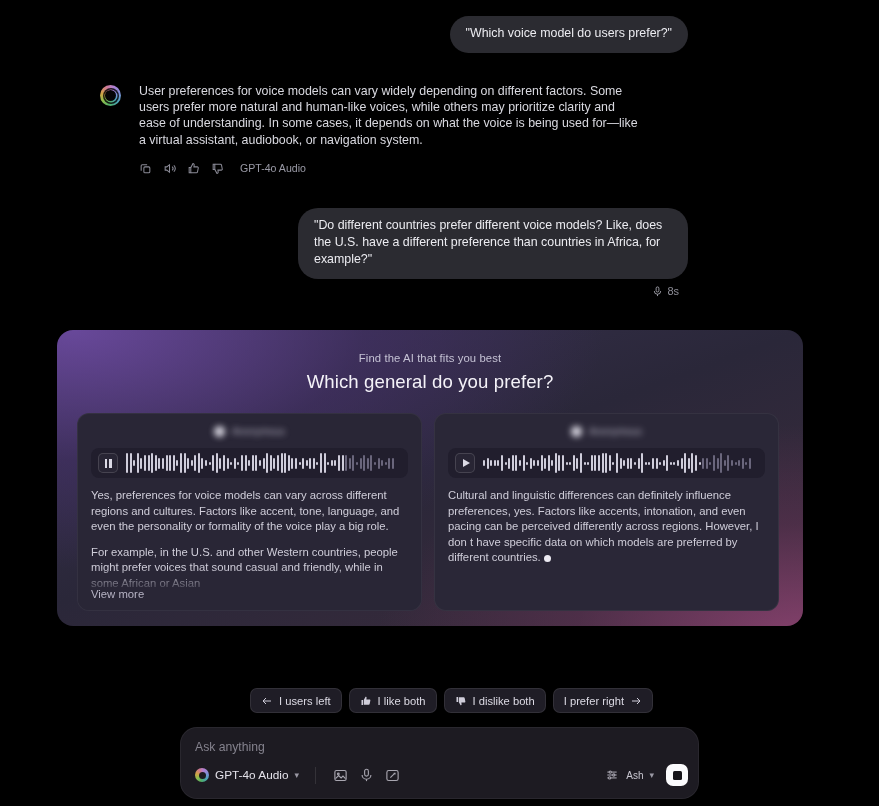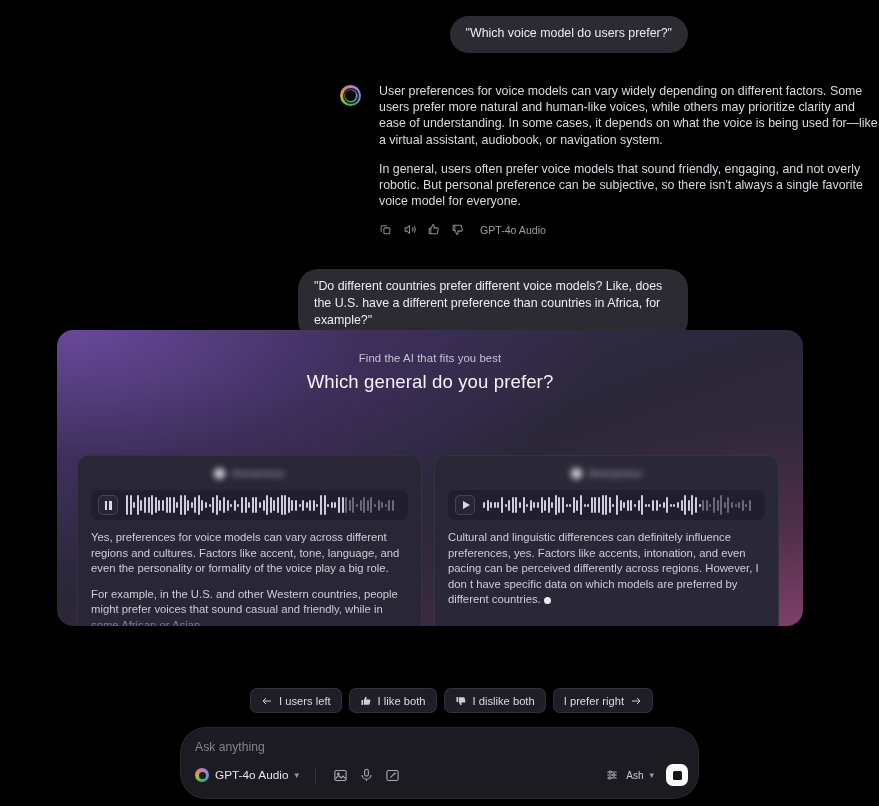--- a/index.html
+++ b/index.html
@@ -25,21 +25,21 @@
     max-width: 390px;
   }
   .meta-row {
     display: flex; justify-content: flex-end; align-items: center;
     gap: 4px; margin-top: 6px; padding-right: 9px;
     color: #8e8e98; font-size: 11px;
   }
   .mic-glyph { display:inline-block; width: 11px; height: 13px; color:#a3a3ad; }
 
   
-  .asst-row { display: flex; gap: 18px; padding-left: 100px; justify-content: flex-end; }
+  .asst-row { display: flex; gap: 18px; padding-left: 100px; }
   .logo {
     width: 21px; height: 21px; flex: 0 0 21px; margin-top: 2px;
     border-radius: 50%;
     background:
       conic-gradient(from 20deg,
         #b07fd4 0deg, #7f8fd6 55deg, #4aa3b8 110deg,
         #4fae6a 165deg, #8fbd4b 215deg, #d3a246 265deg,
         #d07a8e 310deg, #b07fd4 360deg);
     position: relative;
   }
@@ -93,21 +93,20 @@
 
   .cards { display: flex; gap: 12px; margin-top: 20px; }
   .card {
     position: relative;
     width: 345px; height: 198px;
     border-radius: 12px;
     background: #292636;
     border: 1px solid rgba(255,255,255,0.055);
     padding: 12px 13px 0 13px;
     overflow: hidden;
-    margin-top: 42px;
   }
   .card.right { background: #2a2737; }
 
   .anon {
     display: flex; align-items: center; justify-content: center;
     gap: 7px; filter: blur(3.4px); opacity: .92;
   }
   .anon-av {
     width: 11px; height: 11px; border-radius: 50%;
     background: #e6e4ee;
@@ -174,21 +173,21 @@
     cursor: pointer; white-space: nowrap;
   }
   .vico { width: 12px; height: 12px; display:inline-flex; align-items:center; justify-content:center; color:#cfcdd9; }
 
   
   .composer {
     position: absolute; left: 180px; top: 727px;
     width: 519px; height: 72px;
     background: #1d1b22;
     border: 1px solid rgba(255,255,255,0.055);
-    border-radius: 26px;
+    border-radius: 17px;
     padding: 12px 12px 0 14px;
   }
   .ph { color: #84828d; font-size: 12.2px; }
   .crow {
     position: absolute; left: 10px; right: 10px; bottom: 8px;
     display: flex; align-items: center;
   }
   .model-pill {
     display: flex; align-items: center; gap: 6px;
     padding: 4px 6px 4px 4px; border-radius: 8px; cursor: pointer;
@@ -230,21 +229,20 @@
     <div style="padding:16px 191px 0 0;">
       <div class="user-row">
         <div class="user-bubble">"Which voice model do users prefer?"</div>
       </div>
     </div>
 
     <div class="asst-row" style="margin-top:30px;">
       <div class="logo"></div>
       <div class="asst-body">
         <p>User preferences for voice models can vary widely depending on different factors. Some users prefer more natural and human-like voices, while others may prioritize clarity and ease of understanding. In some cases, it depends on what the voice is being used for—like a virtual assistant, audiobook, or navigation system.</p>
-        <p>In general, users often prefer voice models that sound friendly, engaging, and not overly robotic. But personal preference can be subjective, so there isn't always a single favorite voice model for everyone.</p>
 
         <div class="asst-actions">
           <span class="act-ico">
             <svg viewBox="0 0 24 24" width="13" height="13" fill="none" stroke="currentColor" stroke-width="1.9">
               <rect x="9" y="9" width="11" height="11" rx="2"></rect>
                 <path d="M15 5H6a2 2 0 00-2 2v9"></path>
             </svg>
           </span>
           <span class="act-ico">
             <svg viewBox="0 0 24 24" width="13" height="13" fill="none" stroke="currentColor" stroke-width="1.9">

